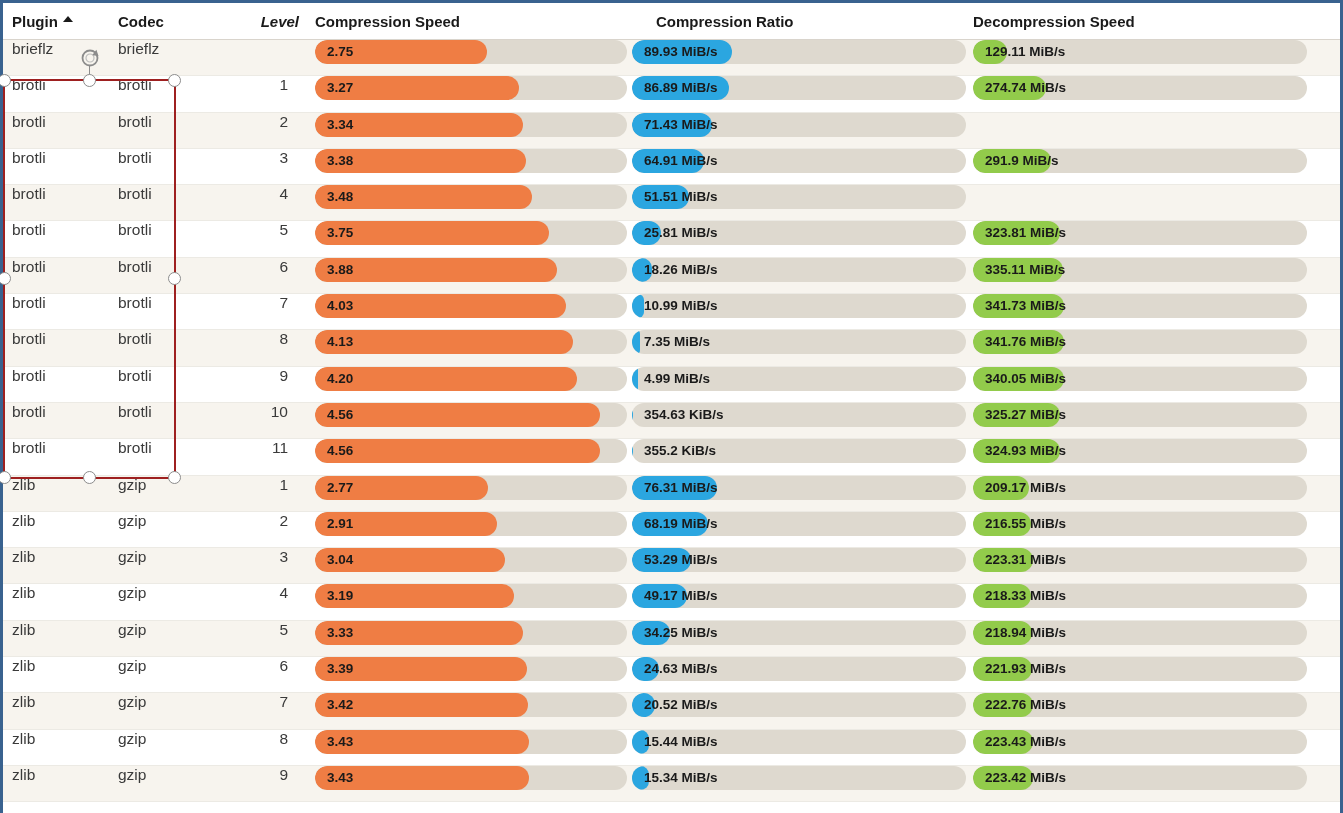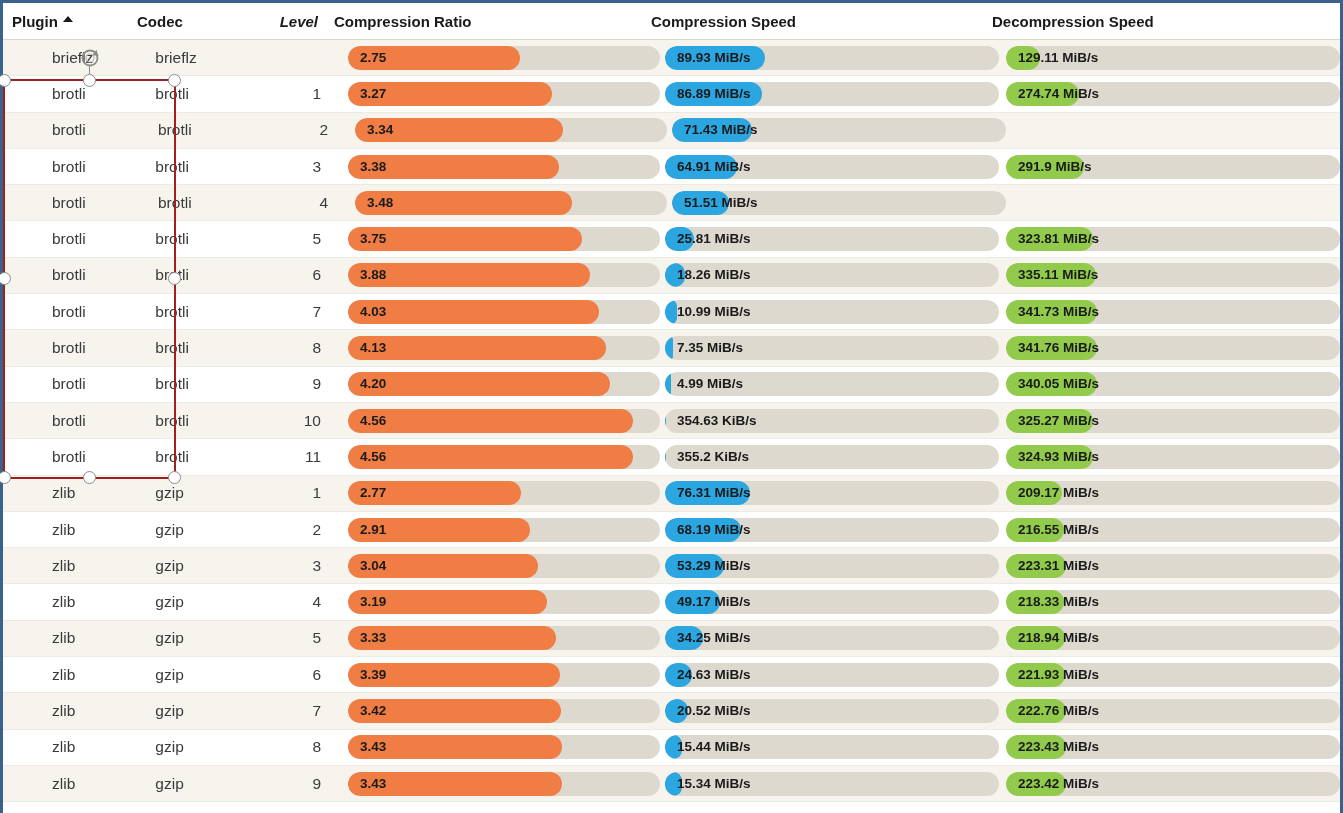--- a/index.html
+++ b/index.html
@@ -27,42 +27,41 @@
     border-bottom:1px solid #d9d4cc;
     box-sizing:border-box;
   }
   .th{
     font-size:15px;
     font-weight:bold;
     color:#1a1a1a;
     white-space:nowrap;
     box-sizing:border-box;
   }
-  .th-plugin{width:134px;padding-left:9px;display:flex;align-items:center;gap:5px;}
+  .th-plugin{width:115px;padding-left:9px;display:flex;align-items:center;gap:5px;}
   .th-codec{width:118px;}
   .th-level{width:70px;text-align:right;padding-right:7px;font-style:italic;}
   .th-ratio{width:317px;padding-left:9px;}
   .th-cspeed{width:341px;padding-left:9px;}
   .th-dspeed{flex:1;padding-left:9px;}
   .sort-caret{
     width:0;height:0;
     border-left:5px solid transparent;
     border-right:5px solid transparent;
     border-bottom:6px solid #1a1a1a;
     margin-bottom:4px;
   }
   
   .tbody{position:relative;}
   .row{
     display:flex;
-    align-items:center;
+    align-items:flex-start;
     height:36.3px;
     box-sizing:border-box;
     border-bottom:1px solid #eceae4;
-    padding-left:40px;
   }
   .row.odd{background:#f7f4ee;}
   .row.even{background:#ffffff;}
   .cell{
     font-size:15.5px;
     color:#3a3a3a;
     box-sizing:border-box;
     white-space:nowrap;
   }
   .c-plugin{width:115px;padding-left:9px;}
@@ -144,22 +143,22 @@
 
 <div id="app">
 
   <div class="thead">
     <div class="th th-plugin">
       <span>Plugin</span>
       <span class="sort-caret"></span>
     </div>
     <div class="th th-codec">Codec</div>
     <div class="th th-level">Level</div>
+    <div class="th th-cspeed">Compression Speed</div>
     <div class="th th-ratio">Compression Ratio</div>
-    <div class="th th-cspeed">Compression Speed</div>
     <div class="th th-dspeed">Decompression Speed</div>
   </div>
 
   <div class="tbody" id="tbody">
       <div class="row odd">
         <div class="cell c-plugin">brieflz</div>
         <div class="cell c-codec">brieflz</div>
         <div class="cell c-level"></div>
         <div class="cell c-ratio">
           <div class="track w-ratio">

